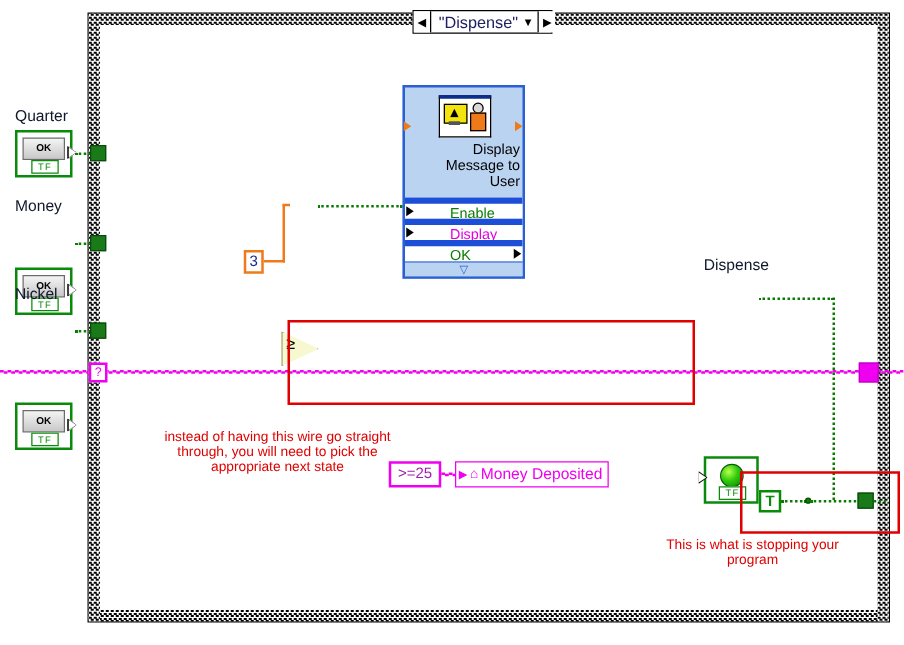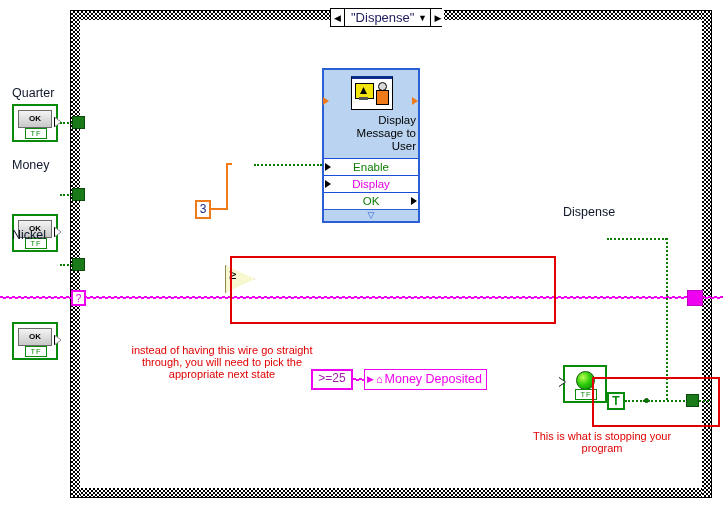--- a/index.html
+++ b/index.html
@@ -127,27 +127,27 @@
     background: #ef7a1a;
     border: 1px solid #000;
   }
   .express-title {
     font-size: 11.5px;
     line-height: 13px;
     color: #000;
   }
   .express-row {
     box-sizing: border-box;
-    border-top: 1px solid #1d4ed8;
+    border-top: 5px solid #1d4ed8;
     background: #ffffff;
     height: 17px;
     position: relative;
-    text-align: center;
     font-size: 11.5px;
     line-height: 17px;
+    padding-left: 36px;
   }
   .express-row.enable  { color: #0a7d00; }
   .express-row.message { color: #e000e0; }
   .express-row.ok      { color: #0a7d00; }
   .express-foot {
     box-sizing: border-box;
     border-top: 1px solid #2a5fd6;
     background: #b9d3f0;
     height: 12px;
     text-align: center;

